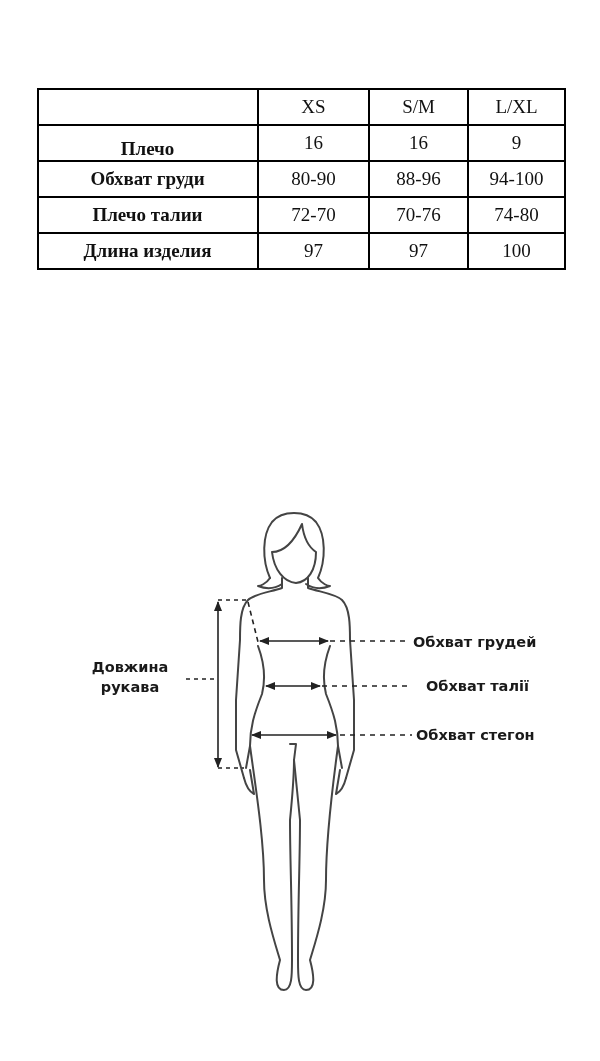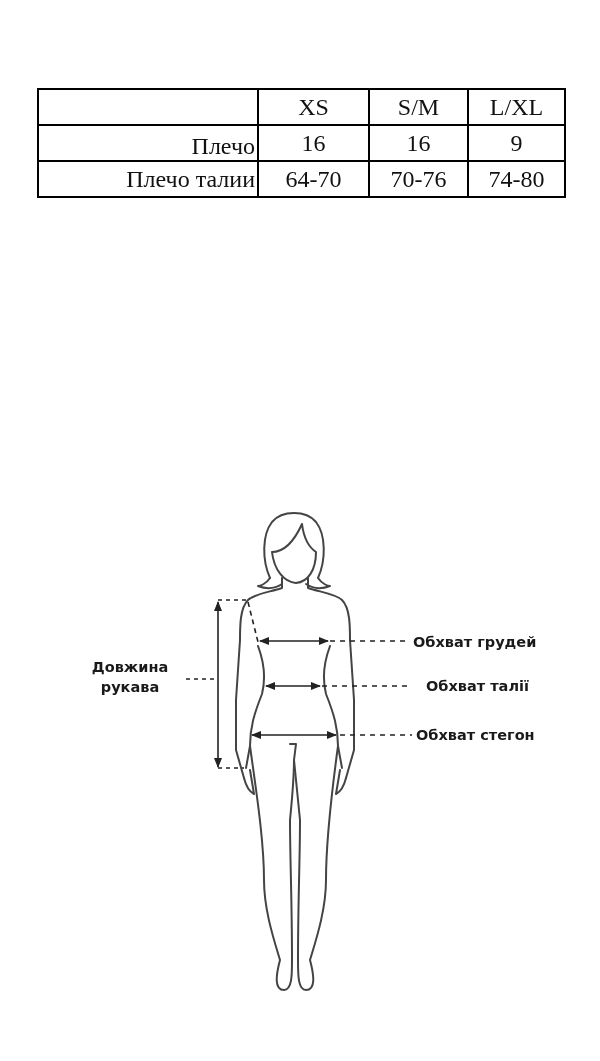--- a/index.html
+++ b/index.html
@@ -1,30 +1,30 @@
 <!DOCTYPE html>
 <html><head>
 <meta charset="utf-8">
 <style>
   html, body { margin:0; padding:0; background:#ffffff; }
   body { width:600px; height:1061px; position:relative; overflow:hidden; }
   .size-table {
     position:absolute; left:37px; top:88px;
     border-collapse:collapse;
     font-family:"Liberation Serif", "DejaVu Serif", serif;
-    font-size:24px; color:#111;padding-left:37px;
+    font-size:19px; color:#111;padding-left:37px;
   }
   .size-table td {
     border:2px solid #000;
     padding:0 2px;
     height:34px;
     text-align:center;
     vertical-align:middle;
   }
-  .size-table td.label { text-align:right; padding-left:1px; }
+  .size-table td.label { text-align:center; padding-left:1px;font-weight:bold; }
   .size-table tr.r-first td.label { vertical-align:bottom; padding-bottom:0; }
   .c0 { width:214px; } .c1 { width:105px; } .c2 { width:93px; } .c3 { width:91px; }
   .figure { position:absolute; left:0; top:490px; width:600px; height:520px; }
   .figure svg { width:600px; height:520px; }
   .fig-label { font-family:"DejaVu Sans", sans-serif; font-weight:bold; font-size:14.5px; fill:#1a1a1a; }
 </style>
 </head>
 <body>
 
 <table class="size-table">
@@ -35,24 +35,36 @@
     <td class="c2">S/M</td>
     <td class="c3">L/XL</td>
   </tr>
   <tr class="r-first">
     <td class="label">Плечо</td>
     <td>16</td>
     <td>16</td>
     <td>9</td>
   </tr>
   <tr>
+    <td class="label">Обхват груди</td>
+    <td>80-90</td>
+    <td>88-96</td>
+    <td>94-100</td>
+  </tr>
+  <tr>
     <td class="label">Плечо талии</td>
-    <td>64-70</td>
+    <td>72-70</td>
     <td>70-76</td>
     <td>74-80</td>
+  </tr>
+  <tr>
+    <td class="label">Длина изделия</td>
+    <td>97</td>
+    <td>97</td>
+    <td>100</td>
   </tr>
 </tbody>
   </table>
 
 <div class="figure">
   <svg viewBox="0 490 600 520" xmlns="http://www.w3.org/2000/svg">
     <defs>
       <marker id="ah" markerWidth="10" markerHeight="10" refX="9" refY="5" orient="auto" markerUnits="userSpaceOnUse">
         <path d="M0,1 L10,5 L0,9 z" fill="#222"></path>
       </marker>

